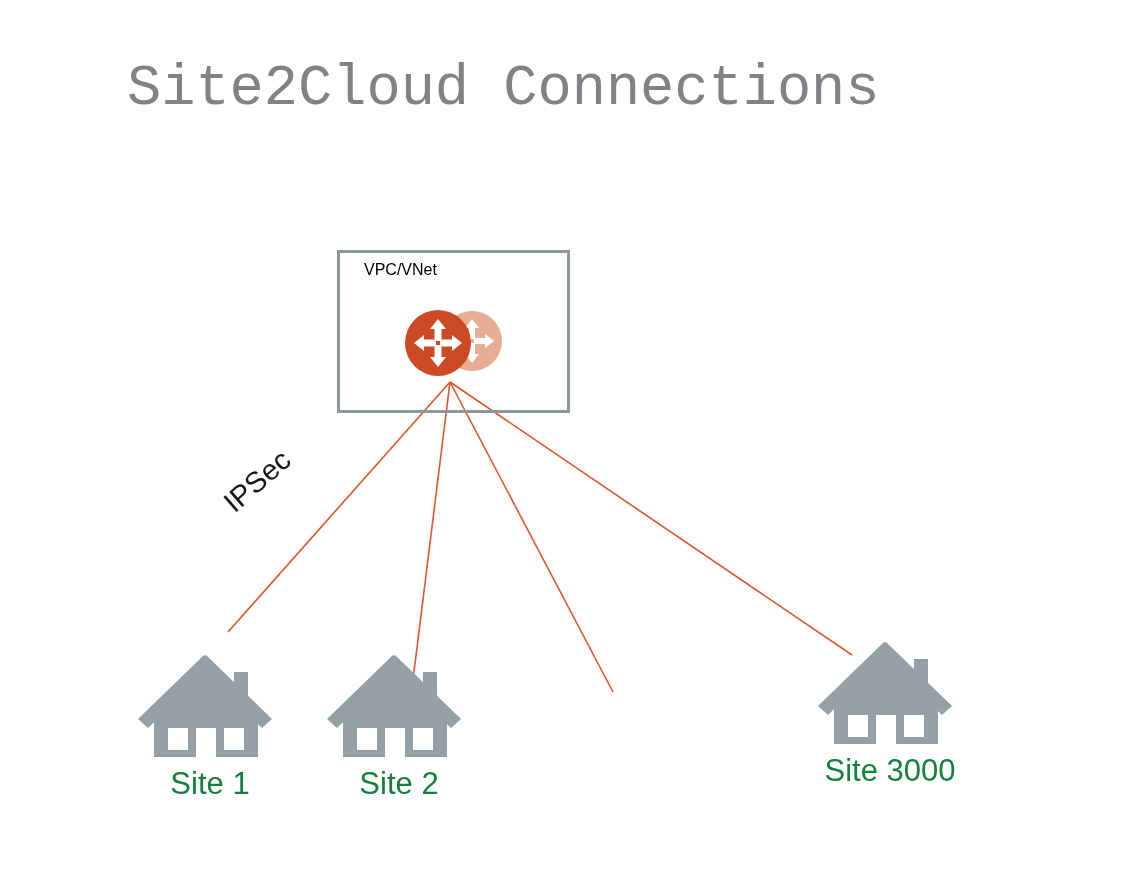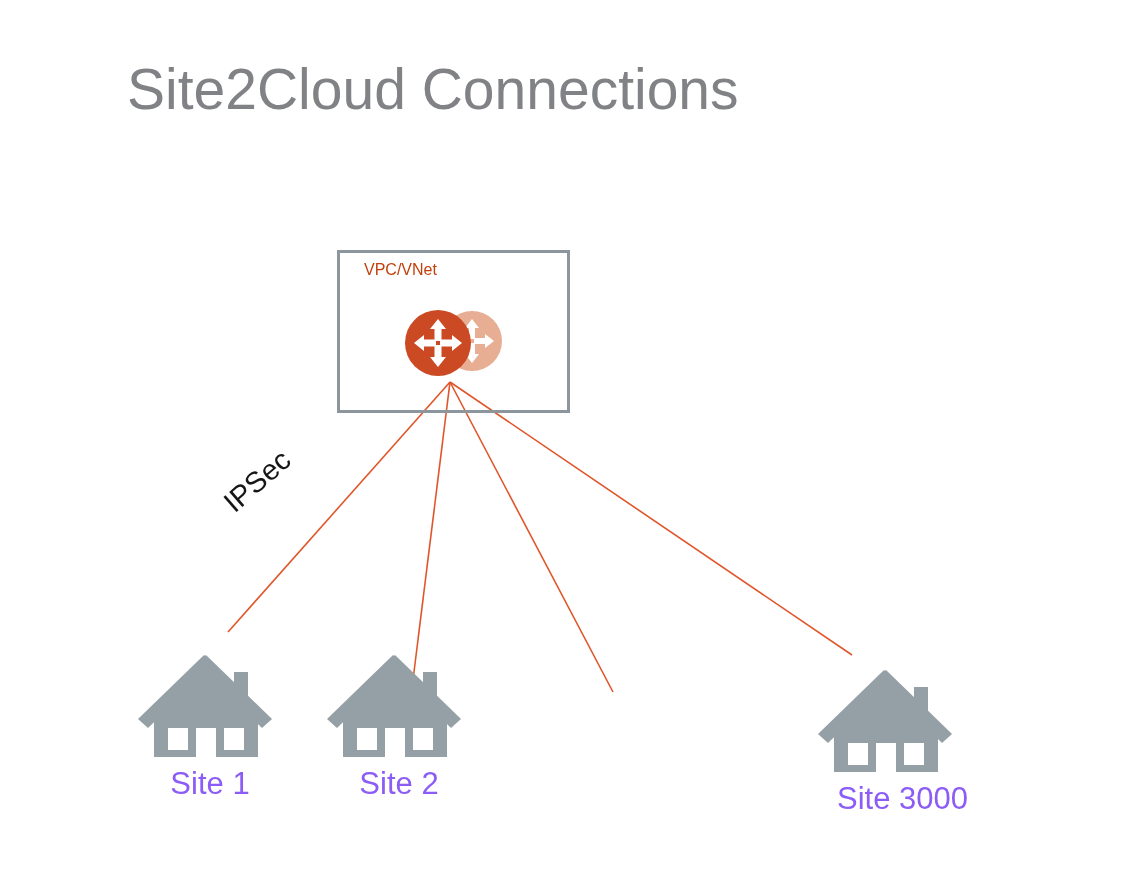--- a/index.html
+++ b/index.html
@@ -25,39 +25,40 @@
   #slide-title {
     position: absolute;
     left: 127px;
     top: 58px;
     font-size: 57px;
     line-height: 1.1;
     color: #808285;
     font-weight: 400;
     letter-spacing: 0px;
     white-space: nowrap;
+    font-family: Liberation Mono, monospace;
   }
 
   
   #vpc-box {
     position: absolute;
     left: 337px;
     top: 250px;
     width: 233px;
     height: 163px;
     border: 3px solid #8c969c;
     box-sizing: border-box;
     background: transparent;
   }
   #vpc-box-label {
     position: absolute;
     left: 24px;
     top: 8px;
     font-size: 16px;
-    color: #c2410c;
+    color: #000000;
     white-space: nowrap;
   }
 
   
   #router-cluster {
     position: absolute;
     left: 400px;
     top: 306px;
     width: 108px;
     height: 76px;
@@ -87,30 +88,30 @@
   }
 
   
   .site {
     position: absolute;
     text-align: center;
   }
   .site-icon { display: block; }
   .site-label {
     font-size: 31px;
-    color: #8b5cf6;
+    color: #15803d;
     white-space: nowrap;
     margin-top: 8px;
     line-height: 1;
   }
 
   #site-1 { left: 132px; top: 645px; width: 156px; }
   #site-2 { left: 321px; top: 645px; width: 156px; }
   #site-3 { left: 530px; top: 632px; width: 156px; }
-  #site-4 { left: 812px; top: 660px; width: 156px; text-align: right; }
+  #site-4 { left: 812px; top: 632px; width: 156px; }
 </style>
 </head>
 <body>
 
 <div id="slide">
 
   <div id="slide-title">Site2Cloud Connections</div>
 
   <svg id="connections" viewBox="0 0 1138 872" width="1138" height="872">
     <line x1="450" y1="382" x2="228" y2="632" stroke="#e0552a" stroke-width="1.6"></line>

